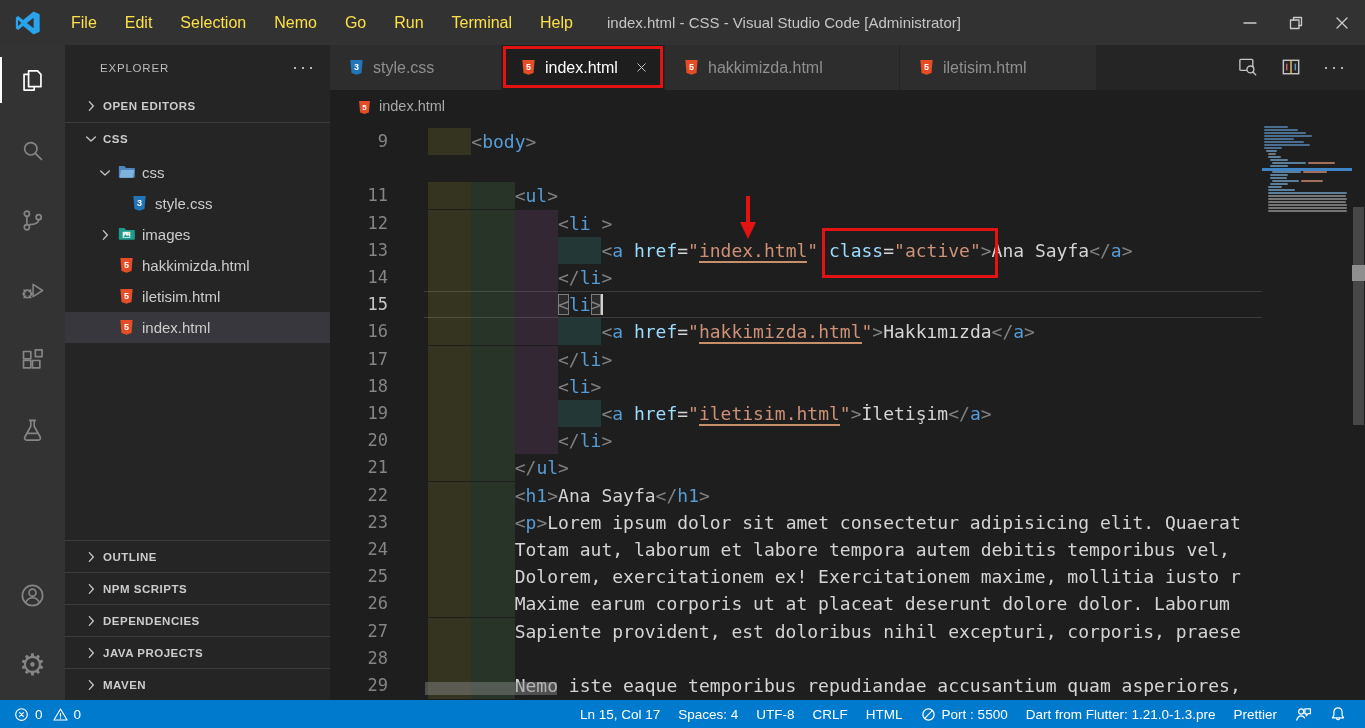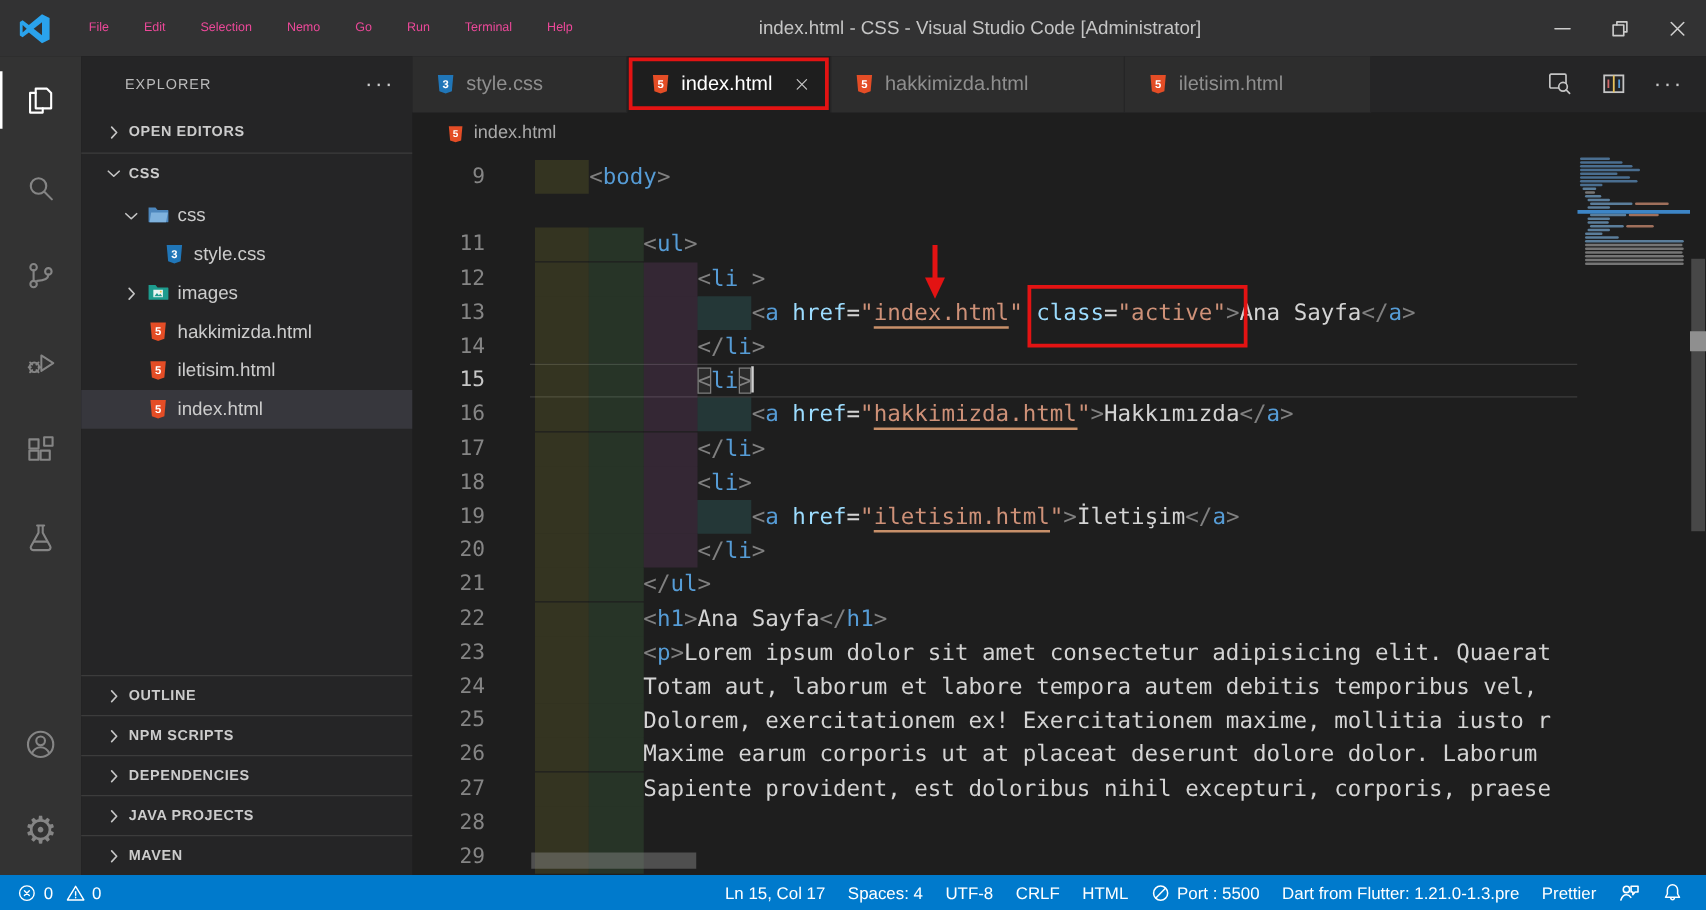--- a/index.html
+++ b/index.html
@@ -5,21 +5,21 @@
   * { box-sizing: border-box; margin: 0; padding: 0; }
   html,body { width:1365px; height:728px; }
   body { position:relative; overflow:hidden; background:#1e1e1e;
          font-family:"Liberation Sans","DejaVu Sans",sans-serif; color:#cccccc; }
 
   
   .titlebar { position:absolute; left:0; top:0; width:1365px; height:45px;
               background:#323233; display:flex; align-items:center; }
   .logo { width:30px; height:30px; margin-left:13px; display:flex; align-items:center; justify-content:center; }
   .menubar { display:flex; margin-left:14px; height:100%; align-items:center; }
-  .menu-item { padding:0 14px; font-size:10px; color:#ec4899; cursor:default; }
+  .menu-item { padding:0 14px; font-size:16px; color:#fde047; cursor:default; }
   .wintitle { position:absolute; left:584px; width:400px; text-align:center;
               font-size:15px; color:#c5c5c5; white-space:nowrap; }
   .wincontrols { margin-left:auto; display:flex; height:100%; }
   .winbtn { width:46px; height:100%; display:flex; align-items:center; justify-content:center; color:#cccccc; }
 
   
   .activitybar { position:absolute; left:0; top:45px; width:65px; height:655px; background:#333333;
                  display:flex; flex-direction:column; }
   .ab-item { height:70px; display:flex; align-items:center; justify-content:center; color:#858585; position:relative; }
   .ab-item.active { color:#ffffff; }
@@ -422,21 +422,21 @@
         <div class="cl" style="top: 278px;"><span class="ln">19</span><span class="code"><span class="ib i0"></span><span class="ib i1"></span><span class="ib i2"></span><span class="ib i3"></span><span class="p">&lt;</span><span class="t">a</span><span class="an"> href</span><span class="o">=</span><span class="s">"</span><span class="sl">iletisim.html</span><span class="s">"</span><span class="p">&gt;</span><span class="x">İletişim</span><span class="p">&lt;/</span><span class="t">a</span><span class="p">&gt;</span></span></div>
         <div class="cl" style="top: 305.2px;"><span class="ln">20</span><span class="code"><span class="ib i0"></span><span class="ib i1"></span><span class="ib i2"></span><span class="p">&lt;/</span><span class="t">li</span><span class="p">&gt;</span></span></div>
         <div class="cl" style="top: 332.4px;"><span class="ln">21</span><span class="code"><span class="ib i0"></span><span class="ib i1"></span><span class="p">&lt;/</span><span class="t">ul</span><span class="p">&gt;</span></span></div>
         <div class="cl" style="top: 359.6px;"><span class="ln">22</span><span class="code"><span class="ib i0"></span><span class="ib i1"></span><span class="p">&lt;</span><span class="t">h1</span><span class="p">&gt;</span><span class="x">Ana Sayfa</span><span class="p">&lt;/</span><span class="t">h1</span><span class="p">&gt;</span></span></div>
         <div class="cl" style="top: 386.8px;"><span class="ln">23</span><span class="code"><span class="ib i0"></span><span class="ib i1"></span><span class="p">&lt;</span><span class="t">p</span><span class="p">&gt;</span><span class="x">Lorem ipsum dolor sit amet consectetur adipisicing elit. Quaerat</span></span></div>
         <div class="cl" style="top: 414px;"><span class="ln">24</span><span class="code"><span class="ib i0"></span><span class="ib i1"></span><span class="x">Totam aut, laborum et labore tempora autem debitis temporibus vel,</span></span></div>
         <div class="cl" style="top: 441.2px;"><span class="ln">25</span><span class="code"><span class="ib i0"></span><span class="ib i1"></span><span class="x">Dolorem, exercitationem ex! Exercitationem maxime, mollitia iusto r</span></span></div>
         <div class="cl" style="top: 468.4px;"><span class="ln">26</span><span class="code"><span class="ib i0"></span><span class="ib i1"></span><span class="x">Maxime earum corporis ut at placeat deserunt dolore dolor. Laborum</span></span></div>
         <div class="cl" style="top: 495.6px;"><span class="ln">27</span><span class="code"><span class="ib i0"></span><span class="ib i1"></span><span class="x">Sapiente provident, est doloribus nihil excepturi, corporis, praese</span></span></div>
         <div class="cl" style="top: 522.8px;"><span class="ln">28</span><span class="code"><span class="ib i0"></span><span class="ib i1"></span></span></div>
-        <div class="cl" style="top: 550px;"><span class="ln">29</span><span class="code"><span class="ib i0"></span><span class="ib i1"></span></span></div>
+        <div class="cl" style="top: 550px;"><span class="ln">29</span><span class="code"><span class="ib i0"></span><span class="ib i1"></span><span class="x">Nemo iste eaque temporibus repudiandae accusantium quam asperiores,</span></span></div>
       </div>
     <div class="minimap">
         <div class="mm-bar" style="top: 4px; left: 2px; width: 24px; background: rgb(74, 110, 144);"></div>
         <div class="mm-bar" style="top: 7px; left: 2px; width: 34px; background: rgb(74, 110, 144);"></div>
         <div class="mm-bar" style="top: 10px; left: 2px; width: 42px; background: rgb(74, 110, 144);"></div>
         <div class="mm-bar" style="top: 13px; left: 2px; width: 48px; background: rgb(74, 110, 144);"></div>
         <div class="mm-bar" style="top: 16px; left: 2px; width: 30px; background: rgb(74, 110, 144);"></div>
         <div class="mm-bar" style="top: 19px; left: 2px; width: 40px; background: rgb(74, 110, 144);"></div>
         <div class="mm-bar" style="top: 22px; left: 2px; width: 46px; background: rgb(74, 110, 144);"></div>
         <div class="mm-bar" style="top: 25px; left: 2px; width: 18px; background: rgb(74, 110, 144);"></div>

